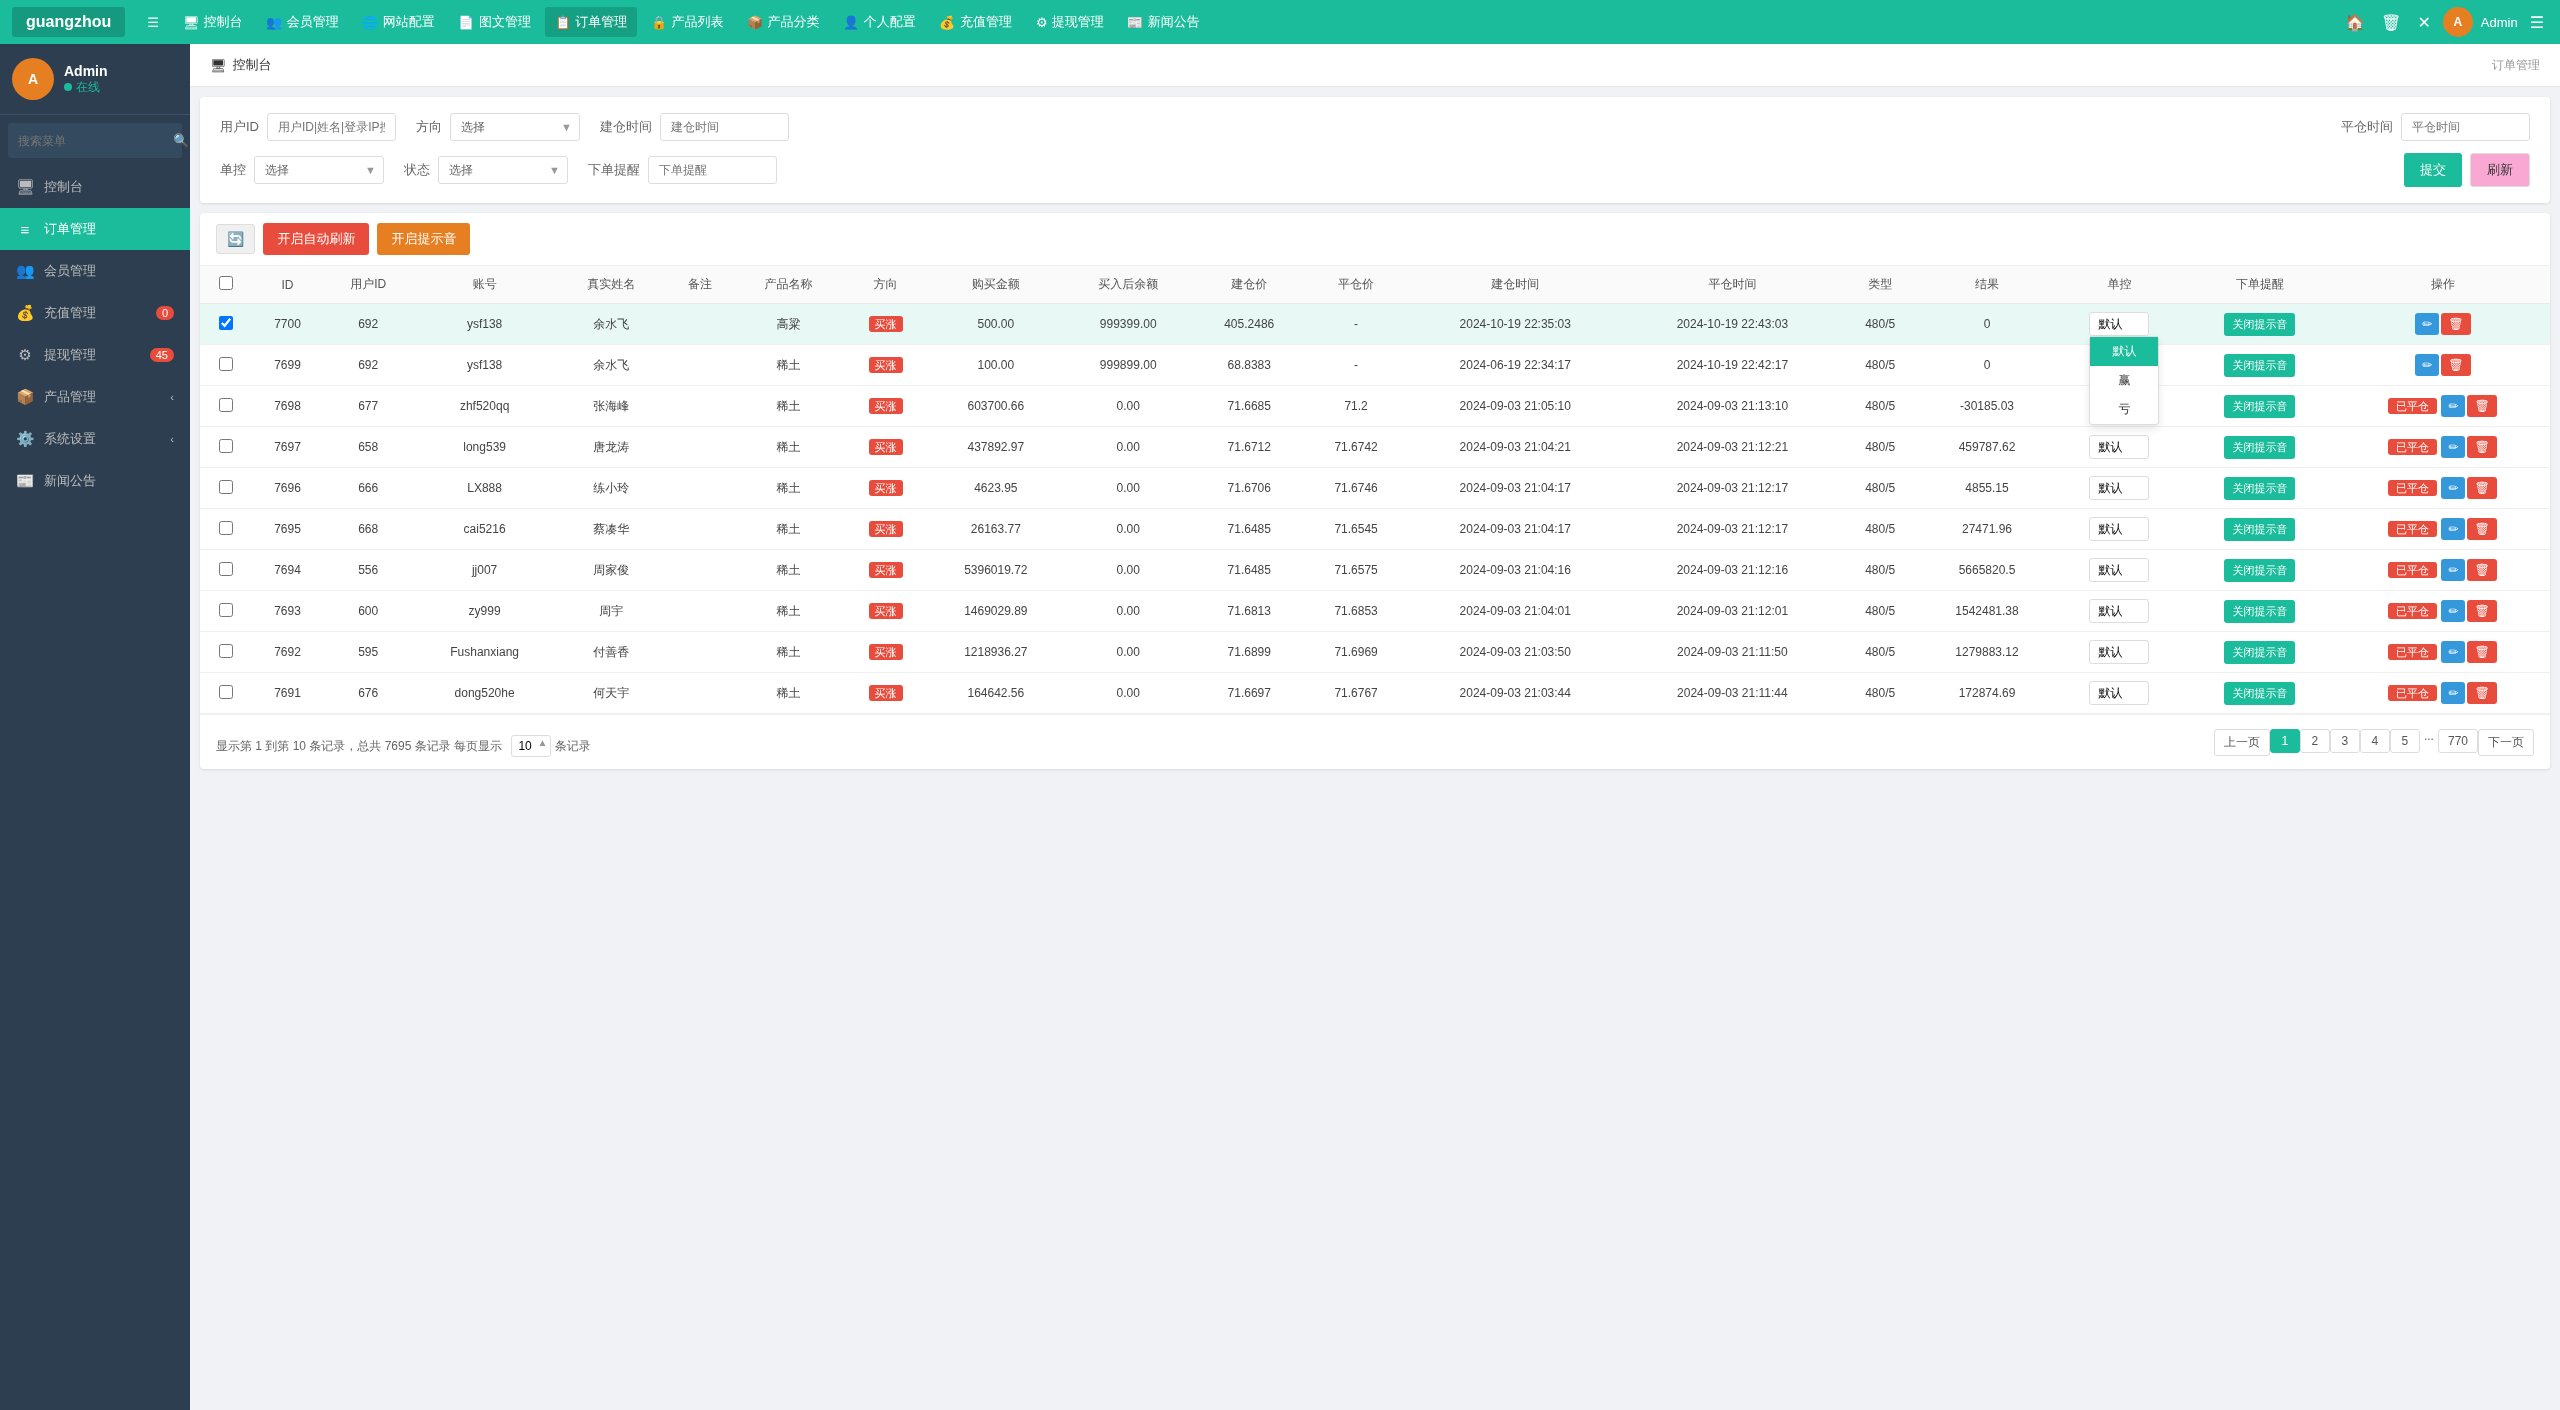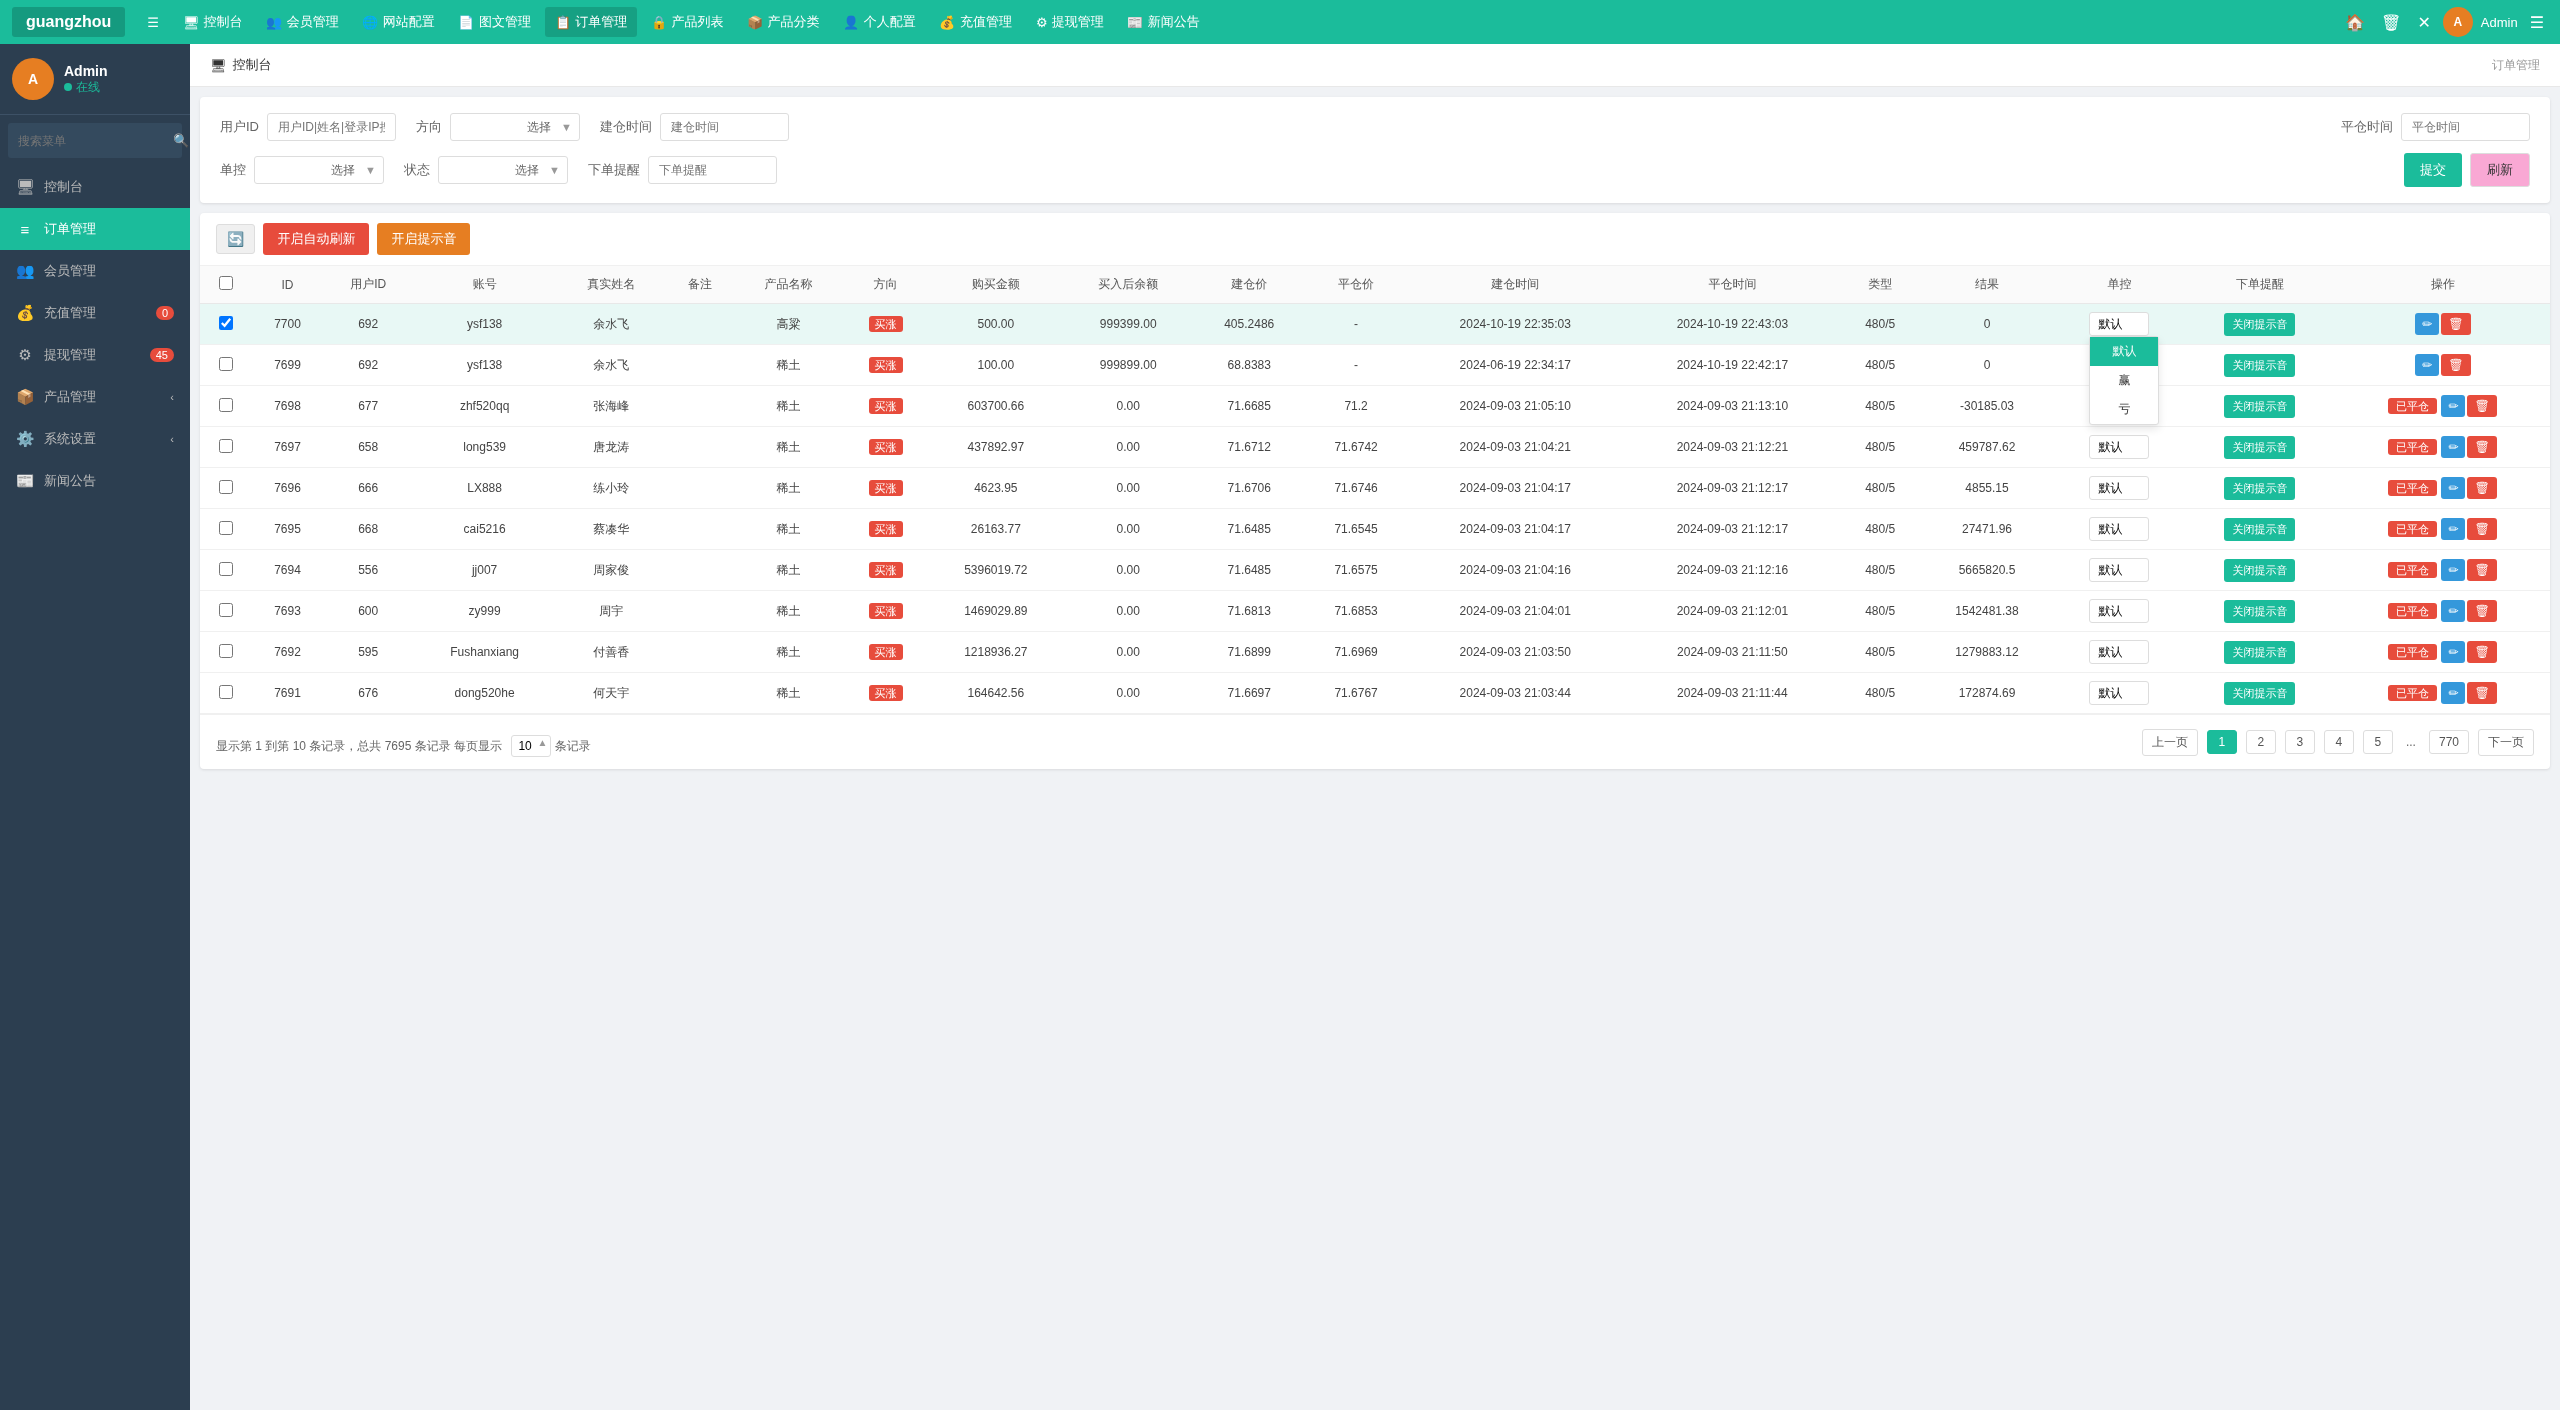--- a/index.html
+++ b/index.html
@@ -190,21 +190,20 @@
       border: 1px solid #ddd;
       border-radius: 3px;
       padding: 6px 28px 6px 10px;
       font-size: 12px;
       outline: none;
       appearance: none;
       background: white;
       color: #666;
       cursor: pointer;
       width: 130px;
-      text-align: right;
     }
     .select-arrow {
       position: absolute;
       right: 8px;
       pointer-events: none;
       color: #999;
       font-size: 11px;
     }
     .btn-primary {
       background: #1bbc9b;
@@ -375,22 +374,22 @@
       align-items: center;
       justify-content: space-between;
       padding: 12px 16px;
       border-top: 1px solid #f0f0f0;
       font-size: 12px;
       color: #666;
     }
     .pagination-info { }
     .pagination-controls {
       display: flex;
-      align-items: center;
-      gap: 9px;
+      align-items: flex-start;
+      gap: 0;
     }
     .page-btn {
       border: 1px solid #ddd;
       background: white;
       padding: 4px 9px;
       border-radius: 3px;
       cursor: pointer;
       font-size: 12px;
       color: #555;
       min-width: 30px;

